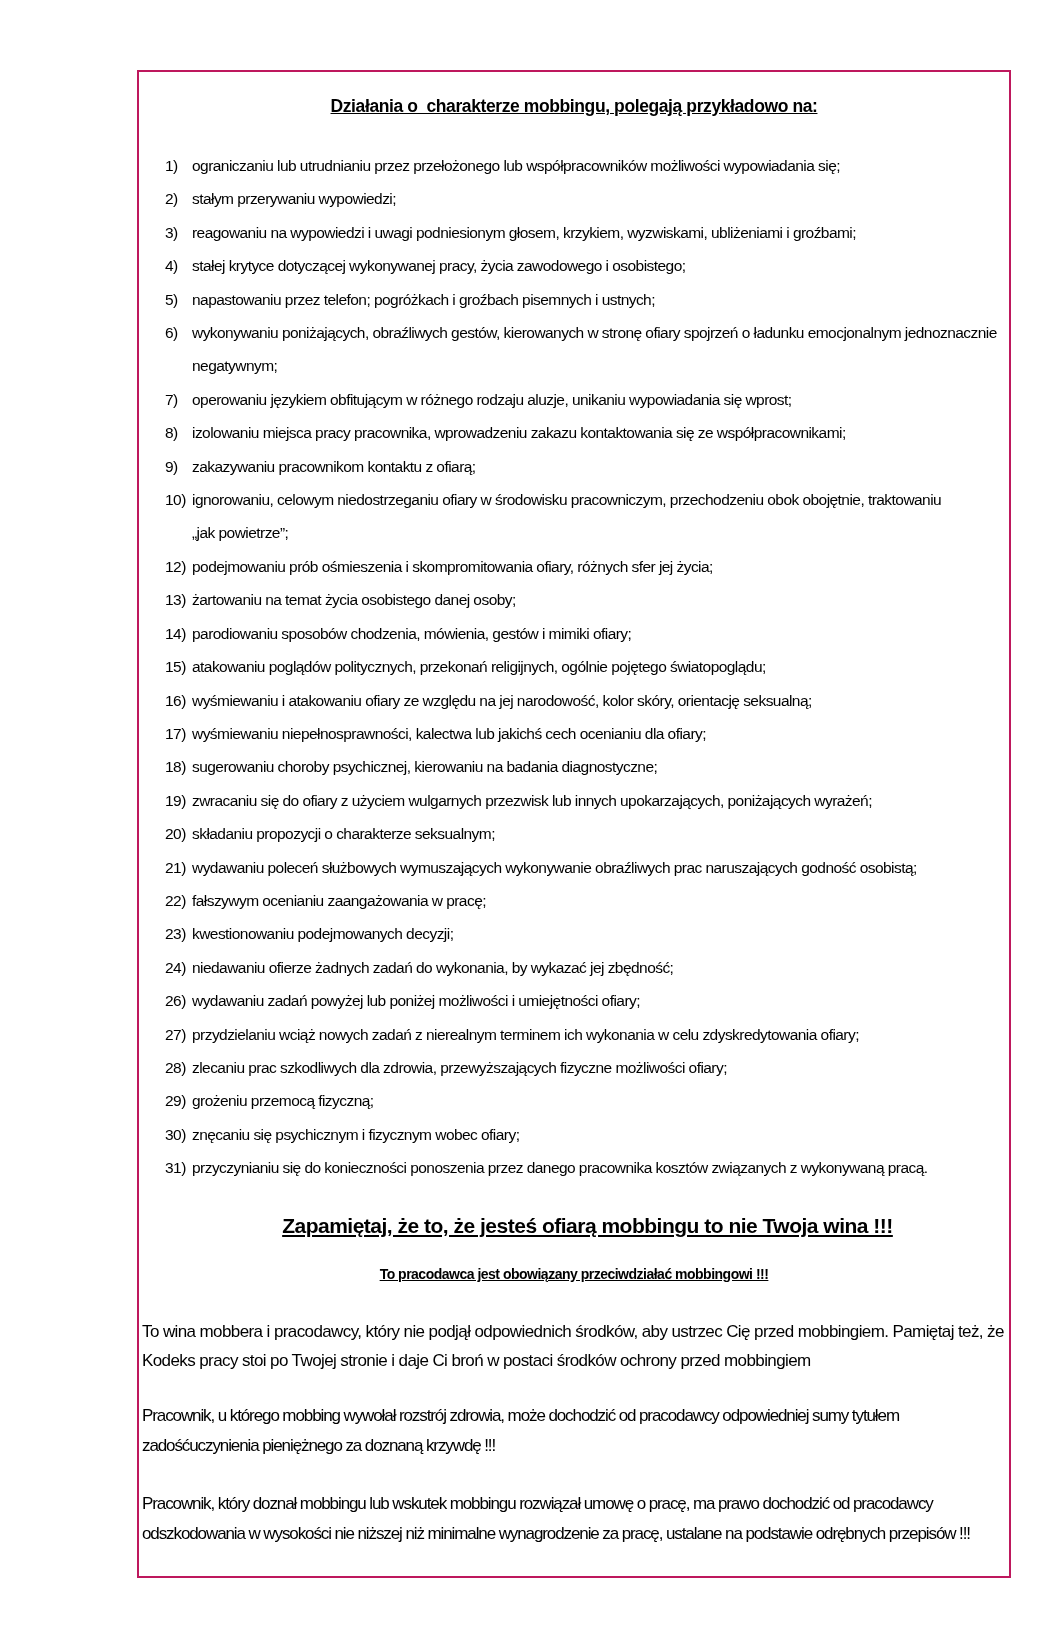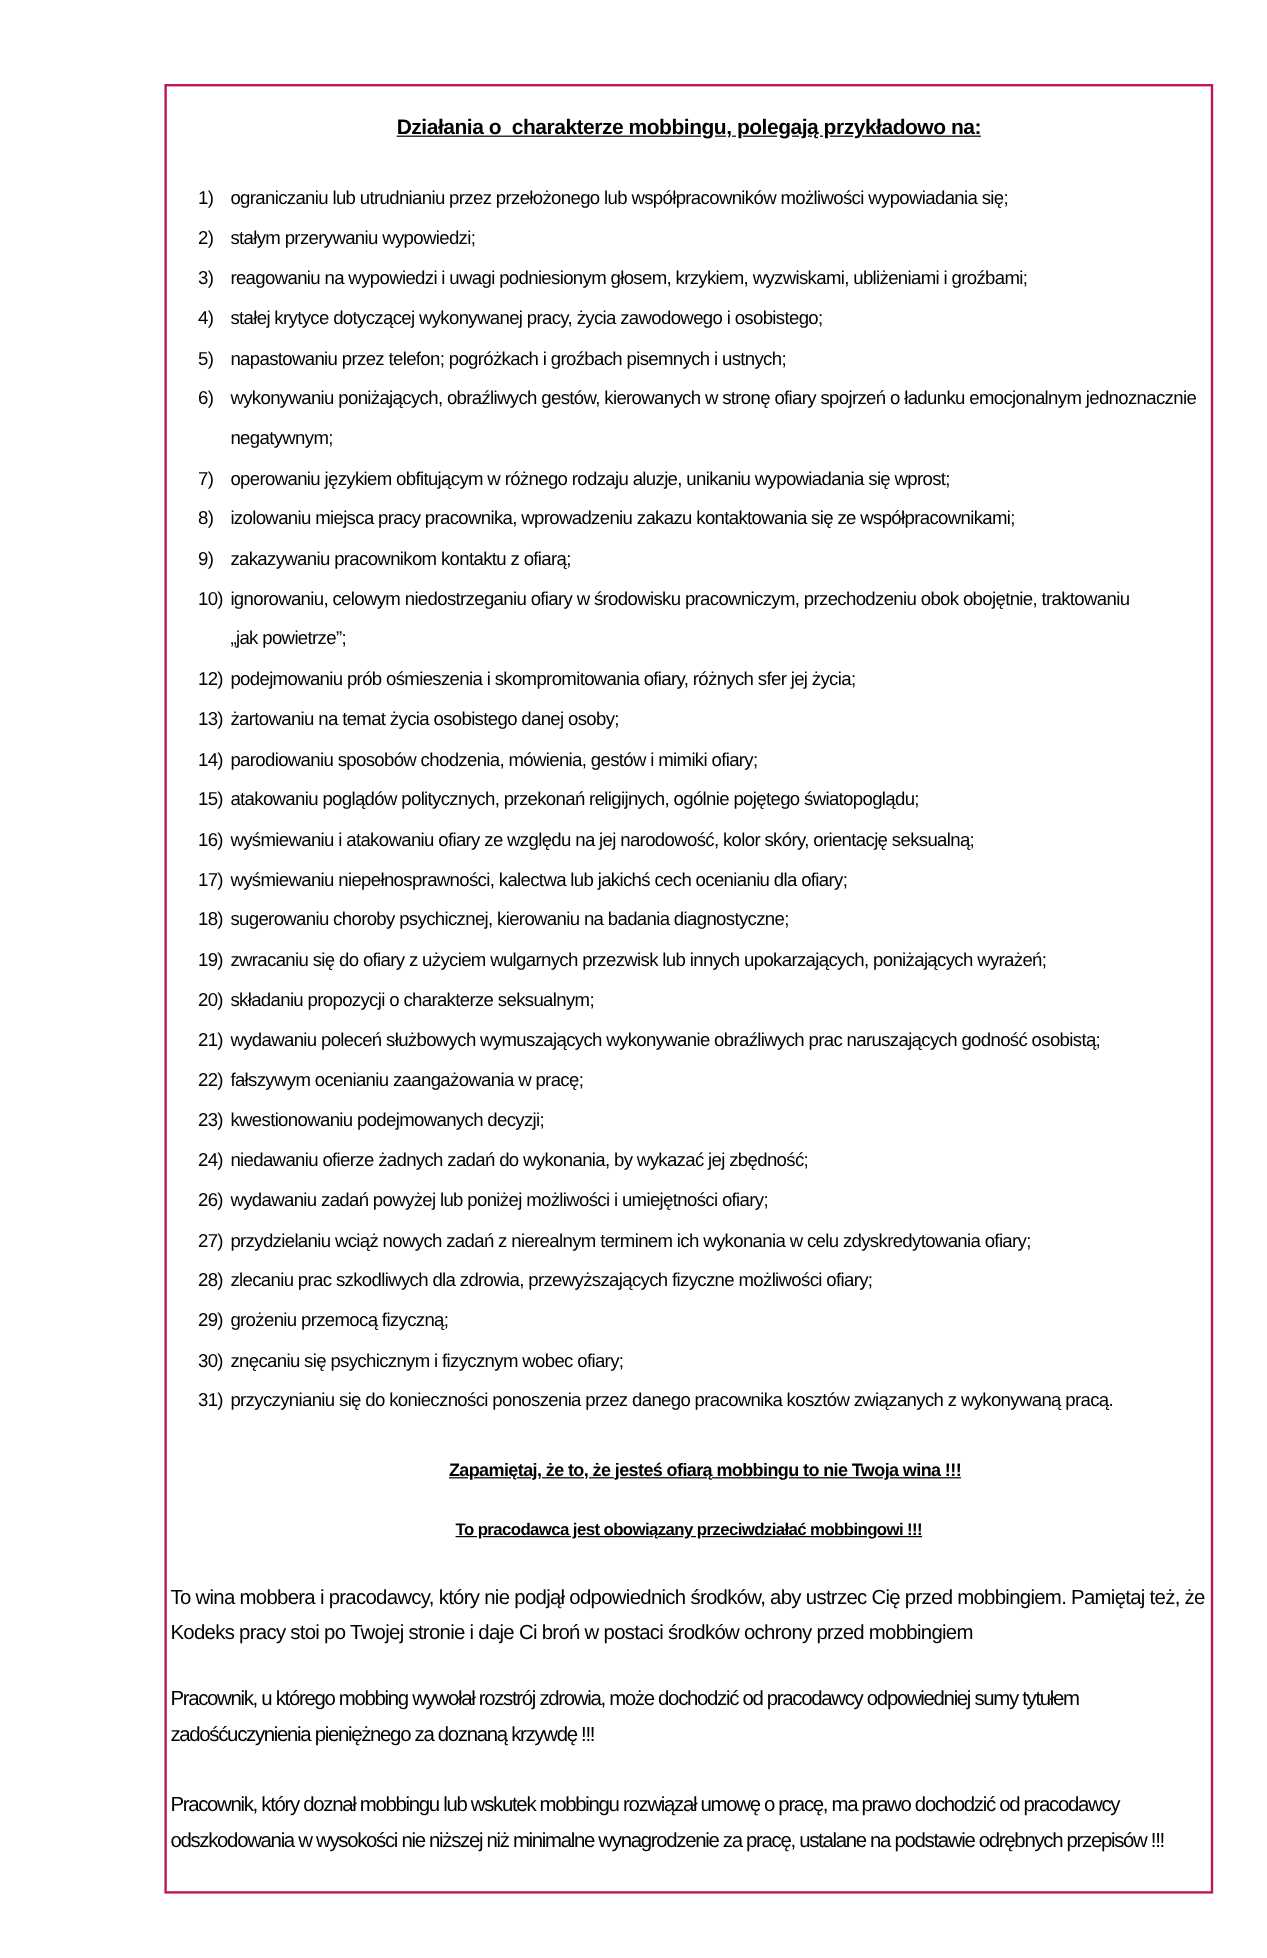--- a/index.html
+++ b/index.html
@@ -46,21 +46,21 @@
     letter-spacing: -0.55px;
   }
   ol.mob-list .num { flex: 0 0 27px; }
   ol.mob-list .txt { flex: 1; white-space: pre-wrap; }
   .em {
     text-align: center;
     font-weight: bold;
     letter-spacing: -0.5px;
   }
   .em .u { text-decoration: underline; }
-  .em1 { margin-top: 28px; font-size: 15px; line-height: 26px; padding-left: 27px; }
+  .em1 { margin-top: 28px; font-size: 21px; line-height: 26px; padding-left: 27px; }
   .em2 { margin-top: 22px; font-size: 14px; line-height: 26px; }
   .paras { margin: 0 3px 0 3px; }
   .paras p { margin: 0; }
   .para1 {
     margin-top: 30px !important;
     font-size: 17px;
     line-height: 29px;
     letter-spacing: -0.6px;
   }
   .para2, .para3 {

